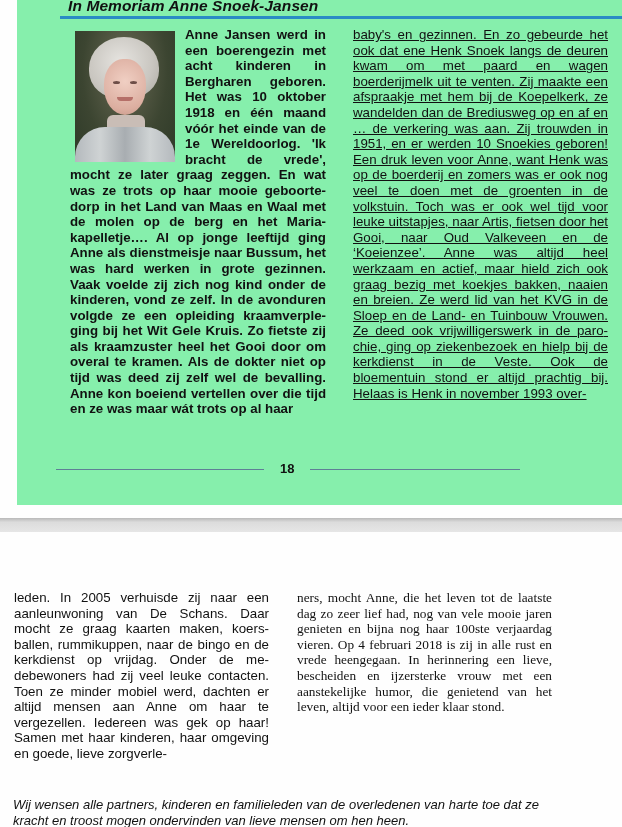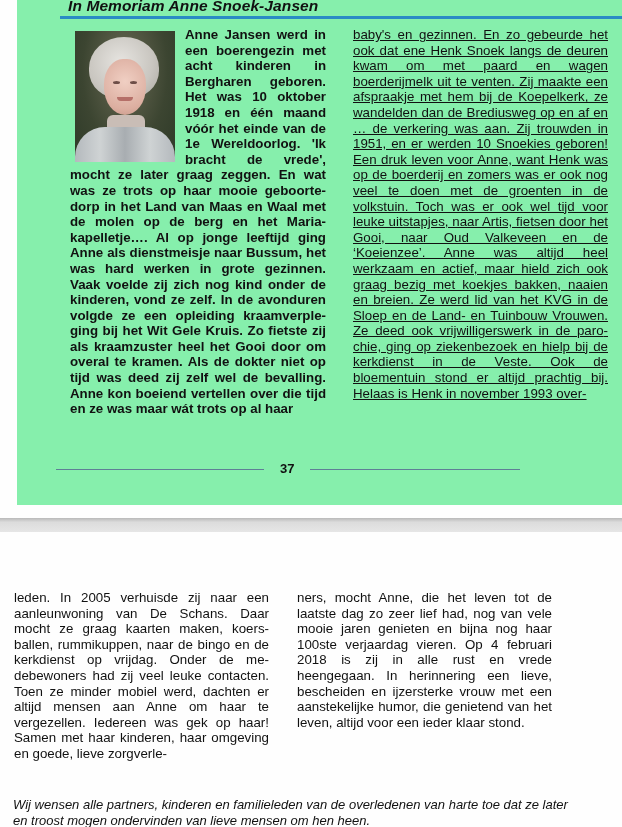--- a/index.html
+++ b/index.html
@@ -36,21 +36,21 @@
     .footer-rule { position: absolute; top: 469px; height: 1px; background: #5f7f96; }
     .footer-rule.left { left: 39px; width: 208px; }
     .footer-rule.right { left: 293px; width: 210px; }
     .page-number { position: absolute; left: 263px; top: 461px; font-size: 13px; font-weight: bold; color: #111; }
 
     .page-gap { position: absolute; left: 0; top: 518px; width: 622px; height: 14px;
                 background: linear-gradient(180deg, #b9b9b9 0%, #dcdcdc 30%, #e6e6e6 100%); }
 
     .page-bottom { position: absolute; left: 0; top: 532px; width: 622px; height: 295px; background: #fefefe; }
     .col-left-bottom { left: 14px; top: 590px; width: 255px; }
-    .col-right-bottom { left: 297px; top: 590px; width: 255px; }
+    .col-right-bottom { left: 297px; top: 590px; width: 255px; font-family: Liberation Serif, serif; }
 
     .closing { position: absolute; left: 13px; top: 797px; width: 560px; font-size: 13px; line-height: 15.5px;
                font-style: italic; color: #111; }
     .closing p { margin: 0; }
   </style>
 </head>
 <body>
 
 <div class="page-top">
   <div class="header-title">In Memoriam Anne Snoek-Jansen</div>
@@ -67,30 +67,30 @@
       <div class="sweater"></div>
     </div>
     <p>Anne Jansen werd in een boerengezin met acht kinderen in Bergharen geboren. Het was 10 oktober 1918 en één maand vóór het einde van de 1e Wereldoorlog. 'Ik bracht de vrede', mocht ze later graag zeggen. En wat was ze trots op haar mooie geboorte­dorp in het Land van Maas en Waal met de molen op de berg en het Maria­kapelletje…. Al op jonge leeftijd ging Anne als dienstmeisje naar Bussum, het was hard werken in grote gezinnen. Vaak voelde zij zich nog kind onder de kinderen, vond ze zelf. In de avonduren volgde ze een opleiding kraamverple­ging bij het Wit Gele Kruis. Zo fietste zij als kraamzuster heel het Gooi door om overal te kramen. Als de dokter niet op tijd was deed zij zelf wel de bevalling. Anne kon boeiend vertellen over die tijd en ze was maar wát trots op al haar</p>
   </div>
 
   <div class="col col-right-top">
     <p>baby's en gezinnen. En zo gebeurde het ook dat ene Henk Snoek langs de deuren kwam om met paard en wagen boerderijmelk uit te venten. Zij maakte een afspraakje met hem bij de Koepel­kerk, ze wandelden dan de Brediusweg op en af en … de verkering was aan. Zij trouwden in 1951, en er werden 10 Snoekies geboren! Een druk leven voor Anne, want Henk was op de boerderij en zomers was er ook nog veel te doen met de groenten in de volkstuin. Toch was er ook wel tijd voor leuke uitstap­jes, naar Artis, fietsen door het Gooi, naar Oud Valkeveen en de ‘Koeienzee’. Anne was altijd heel werkzaam en ac­tief, maar hield zich ook graag bezig met koekjes bakken, naaien en breien. Ze werd lid van het KVG in de Sloep en de Land- en Tuinbouw Vrouwen. Ze deed ook vrijwilligerswerk in de paro­chie, ging op ziekenbezoek en hielp bij de kerkdienst in de Veste. Ook de bloementuin stond er altijd prachtig bij. Helaas is Henk in november 1993 over-</p>
   </div>
 
   <div class="footer-rule left"></div>
-  <div class="page-number">37</div>
+  <div class="page-number">18</div>
   <div class="footer-rule right"></div>
 </div>
 
 <div class="page-gap"></div>
 
 <div class="page-bottom"></div>
 
 <div class="col col-left-bottom">
   <p>leden. In 2005 verhuisde zij naar een aanleunwoning van De Schans. Daar mocht ze graag kaarten maken, koers­ballen, rummikuppen, naar de bingo en de kerkdienst op vrijdag. Onder de me­debewoners had zij veel leuke contac­ten. Toen ze minder mobiel werd, dach­ten er altijd mensen aan Anne om haar te vergezellen. Iedereen was gek op haar! Samen met haar kinderen, haar omgeving en goede, lieve zorgverle-</p>
 </div>
 <div class="col col-right-bottom">
   <p>ners, mocht Anne, die het leven tot de laatste dag zo zeer lief had, nog van vele mooie jaren genieten en bijna nog haar 100ste verjaardag vieren. Op 4 februari 2018 is zij in alle rust en vrede heengegaan. In herinnering een lieve, bescheiden en ijzersterke vrouw met een aanstekelijke humor, die genietend van het leven, altijd voor een ieder klaar stond.</p>
 </div>
 
 <div class="closing">
-  <p>Wij wensen alle partners, kinderen en familieleden van de overledenen van harte toe dat ze later en troost mogen ondervinden van lieve mensen om hen heen.</p>
+  <p>Wij wensen alle partners, kinderen en familieleden van de overledenen van harte toe dat ze kracht en troost mogen ondervinden van lieve mensen om hen heen.</p>
 </div>
 
 </body></html>

